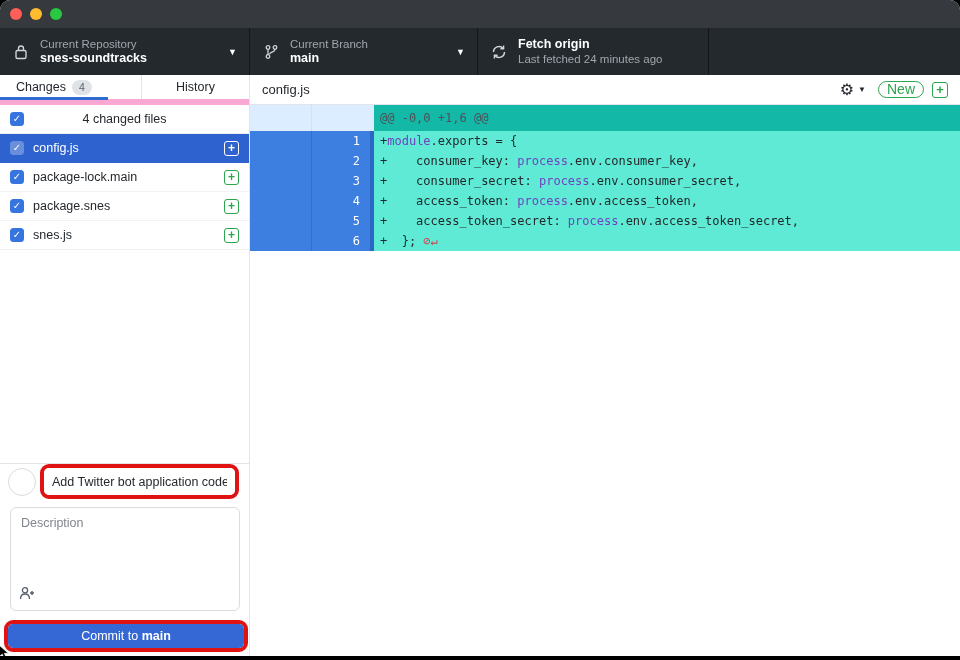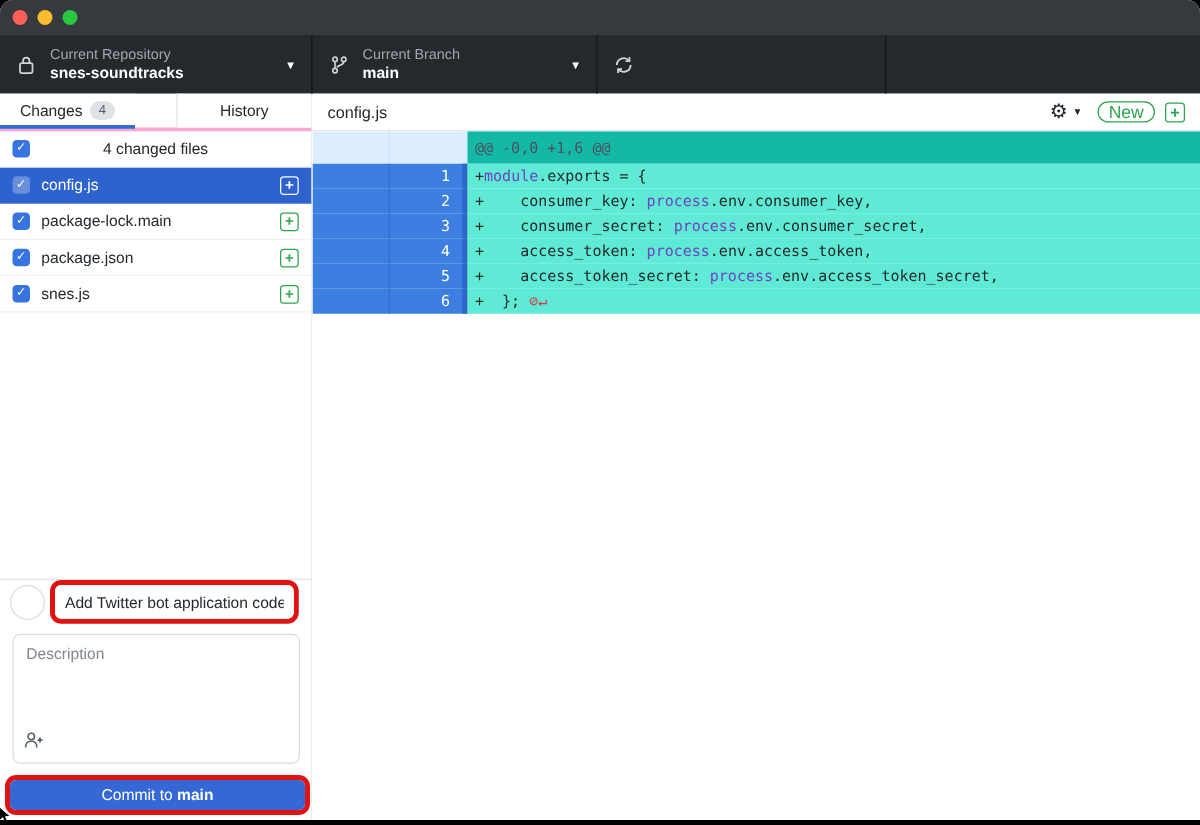--- a/index.html
+++ b/index.html
@@ -28,21 +28,21 @@
   .tb-label { font-size:11.5px; color:#a0a6ac; }
   .tb-value { font-size:12.5px; font-weight:bold; color:#fff; }
   .tb-chevron { font-size:9px; color:#fff; margin-left:6px; flex:none; }
 
   
   .main { flex:1; display:flex; min-height:0; }
   .sidebar { width:250px; flex:none; border-right:1px solid #e1e4e8; display:flex; flex-direction:column; background:#fff; }
   .content { flex:1; display:flex; flex-direction:column; min-width:0; background:#fff; }
 
   
-  .tabbar { height:30px; flex:none; display:flex; border-bottom:3px solid #f9a8d4;gap:33px; }
+  .tabbar { height:30px; flex:none; display:flex; border-bottom:6px solid #f9a8d4;gap:33px; }
   .tab { width:125px; display:flex; align-items:center; justify-content:center; gap:6px;
          font-size:12.5px; color:#24292e; position:relative; background:#fff; cursor:default; }
   .tab + .tab { border-left:1px solid #e1e4e8; }
   .tab.active::after { content:""; position:absolute; left:0; right:0; bottom:-1px; height:3px; background:#2f6bd0; }
   .tab-badge { background:#dfe2e6; color:#57606a; font-size:10.5px; line-height:15px; min-width:20px;
                text-align:center; border-radius:8px; padding:0 5px; }
 
   
   .files-header { height:29px; flex:none; display:flex; align-items:center; border-bottom:1px solid #eceef0;
                   font-size:12.5px; color:#24292e; padding:0 10px; position:relative; }
@@ -150,20 +150,24 @@
     </div>
     <div class="tb-section tb-fetch">
       <span class="tb-icon">
         <svg width="16" height="16" viewBox="0 0 16 16" fill="none" stroke="#d1d5da" stroke-width="1.5">
           <path d="M13.5 8 a5.5 5.5 0 0 1 -9.7 3.5"></path>
           <path d="M2.5 8 a5.5 5.5 0 0 1 9.7 -3.5"></path>
           <path d="M12.6 1.6 v3.2 h-3.2" stroke-width="1.4"></path>
           <path d="M3.4 14.4 v-3.2 h3.2" stroke-width="1.4"></path>
         </svg>
       </span>
+      <span class="tb-text">
+        <div class="tb-value">Fetch origin</div>
+        <div class="tb-label">Last fetched 24 minutes ago</div>
+      </span>
     </div>
     <div class="tb-section tb-rest"></div>
   </div>
 
   <div class="main">
 
     <div class="sidebar">
       <div class="tabbar" id="tabbar">
           <div class="tab active">
             <span>Changes</span>
@@ -185,21 +189,21 @@
             <span class="fname">config.js</span>
             <span class="plus-box">+</span>
           </div>
           <div class="file-row">
             <span class="checkbox">✓</span>
             <span class="fname">package-lock.main</span>
             <span class="plus-box">+</span>
           </div>
           <div class="file-row">
             <span class="checkbox">✓</span>
-            <span class="fname">package.json</span>
+            <span class="fname">package.snes</span>
             <span class="plus-box">+</span>
           </div>
           <div class="file-row">
             <span class="checkbox">✓</span>
             <span class="fname">snes.js</span>
             <span class="plus-box">+</span>
           </div>
         </div>
 
       <div class="sidebar-spacer"></div>

